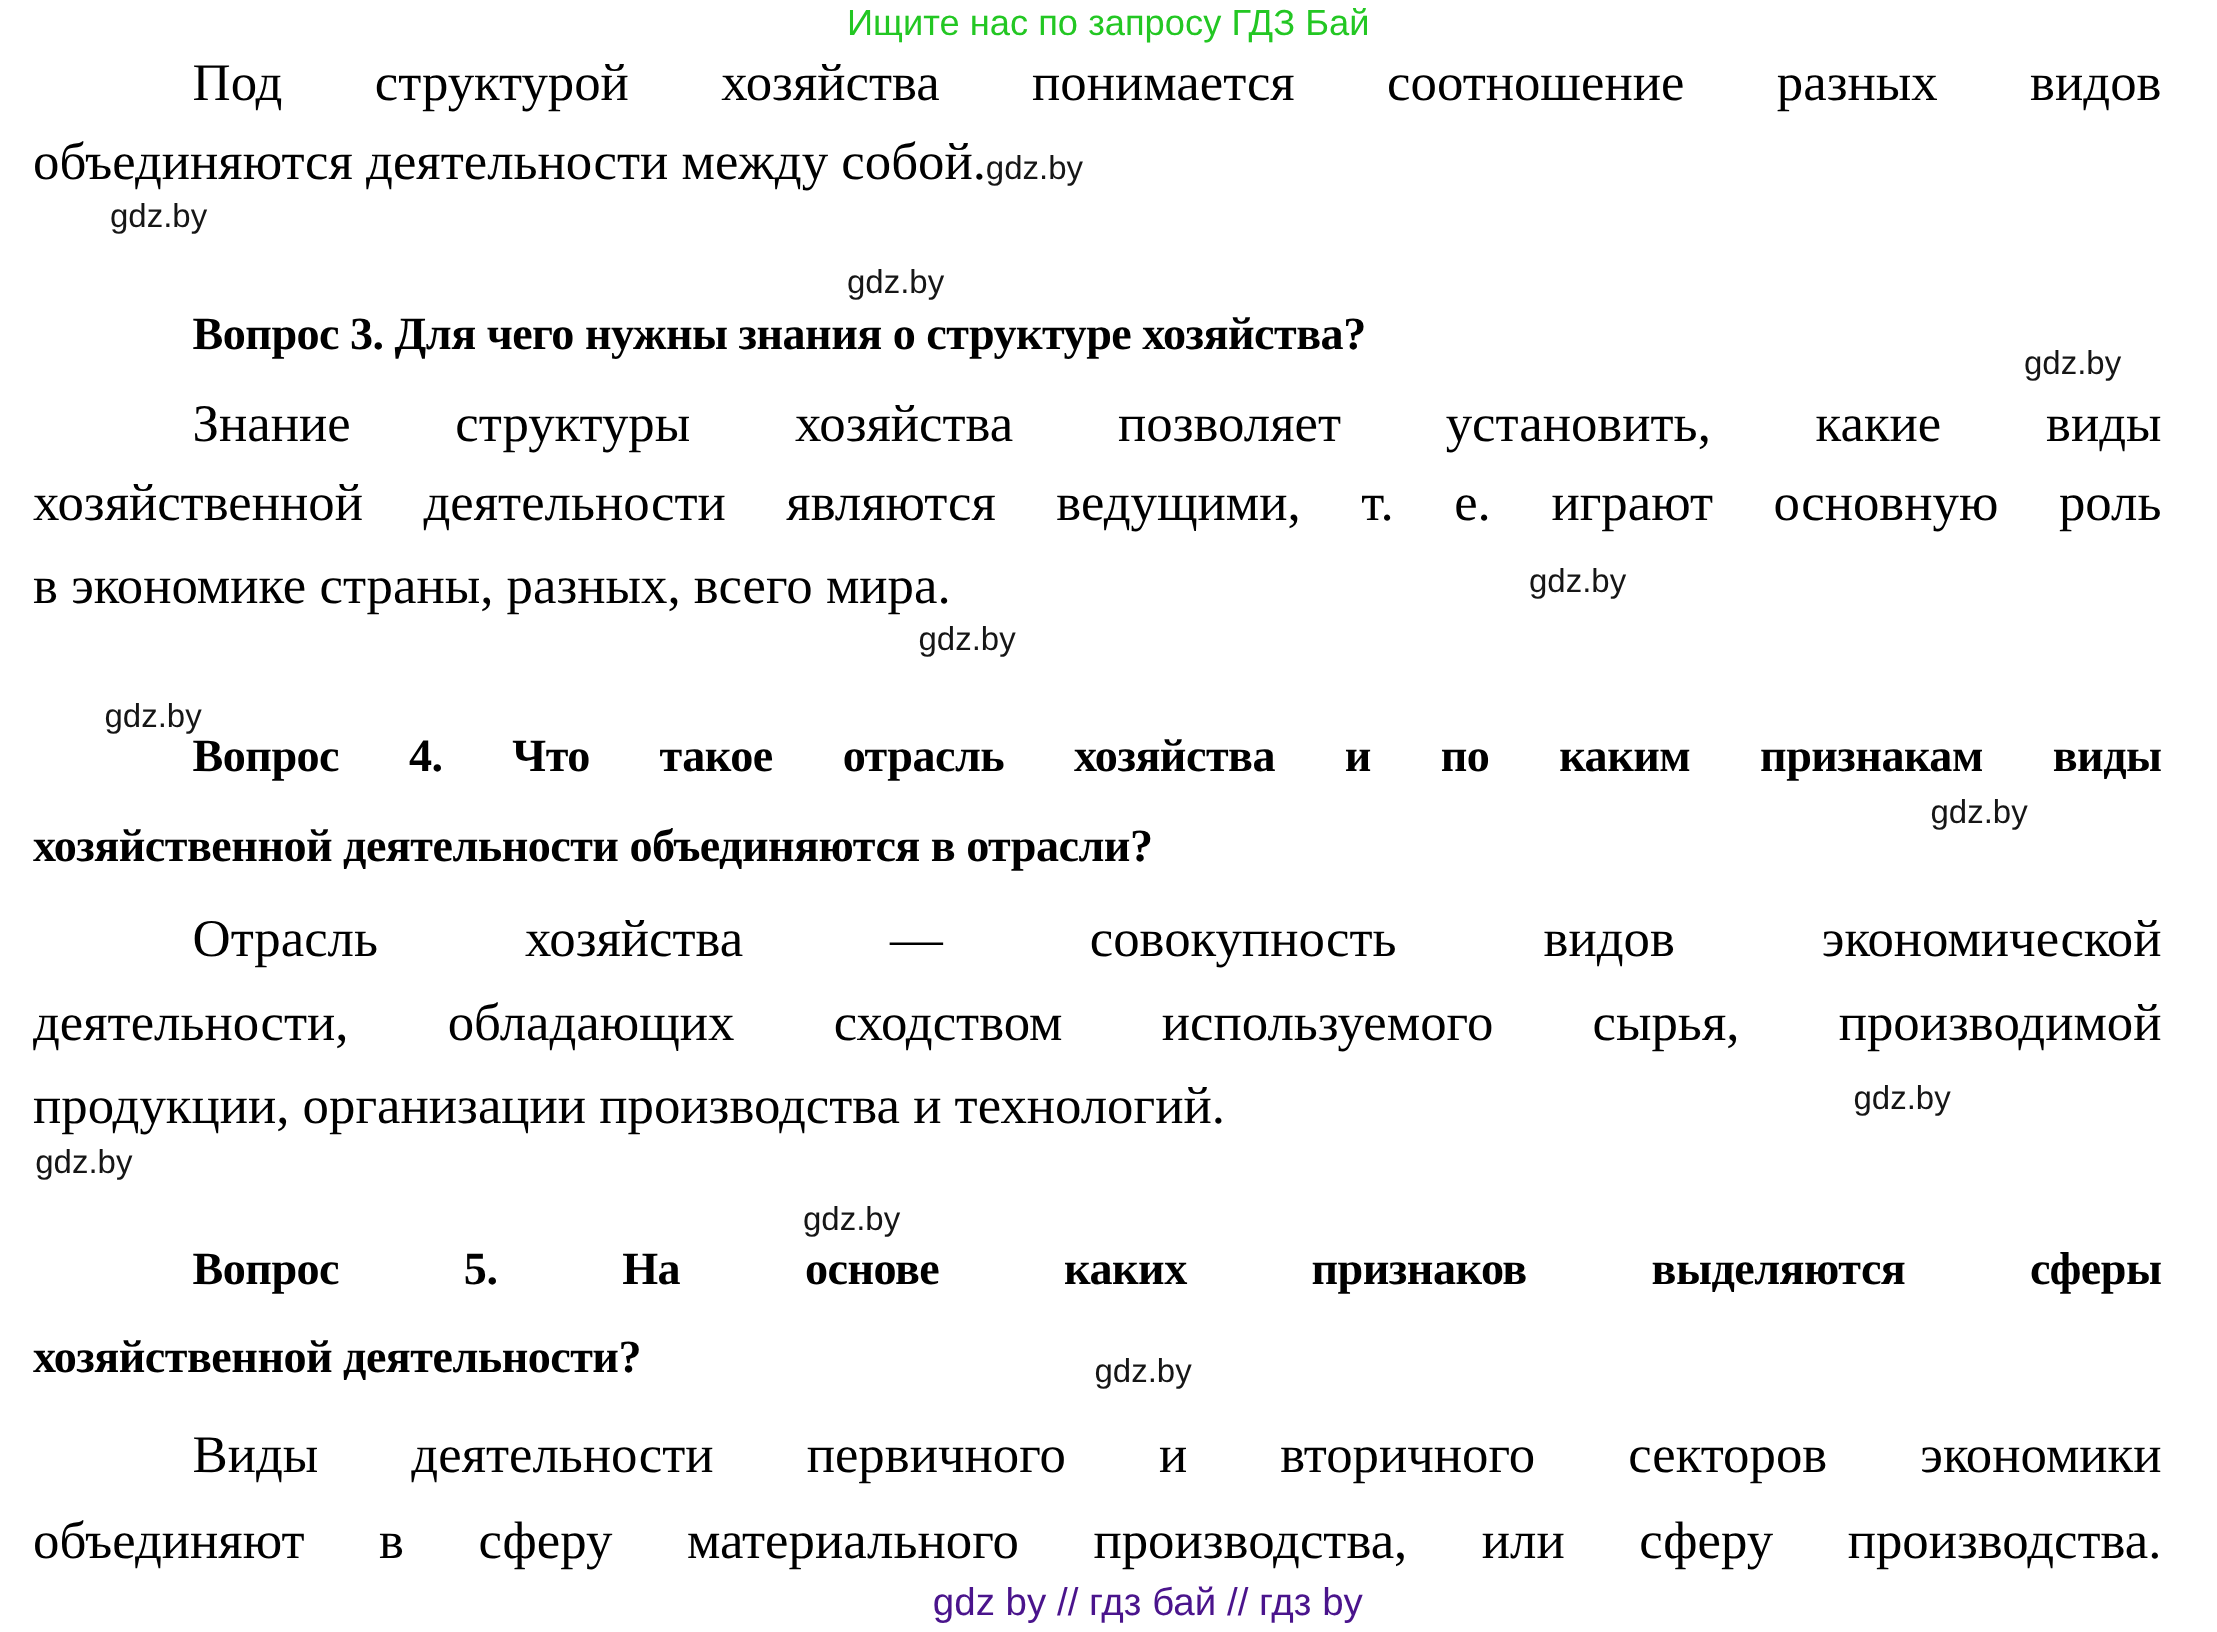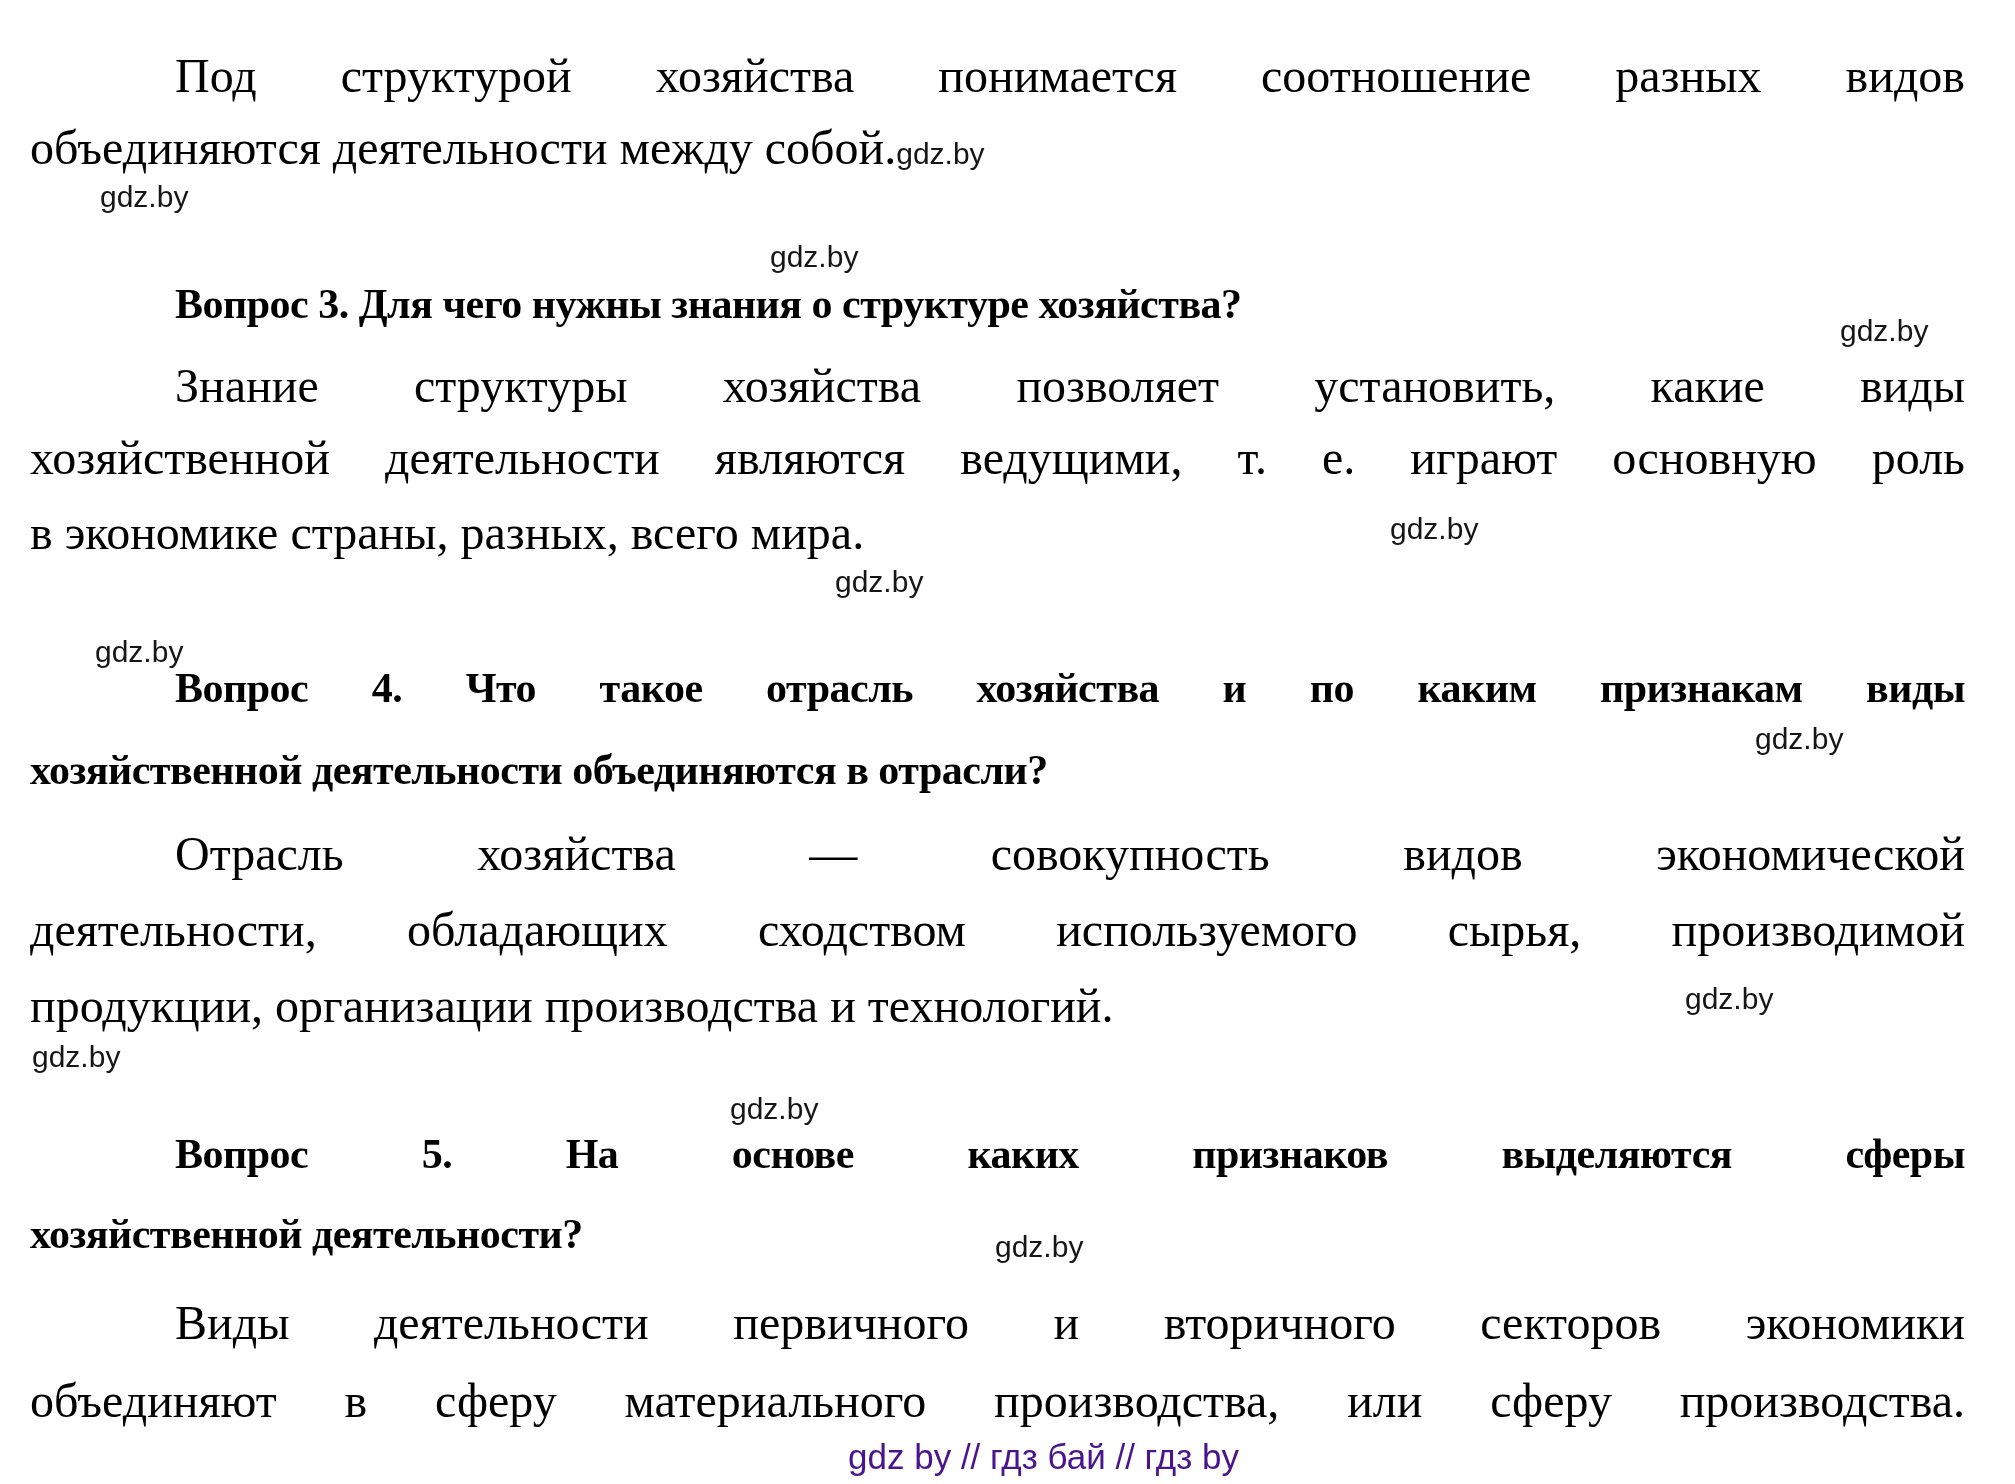--- a/index.html
+++ b/index.html
@@ -75,20 +75,21 @@
     font-weight: 400;
     color: #4a148c;
     margin-left: 36px;
   }
 </style>
 </head>
 <body>
 
 <div id="page">
 
+  <div class="banner">Ищите нас по запросу ГДЗ Бай</div>
 
   <div class="line indent justify" style="top:48px">Под структурой хозяйства понимается соотношение разных видов</div>
   <div class="line" style="top:120px"><span>объединяются деятельности между собой.</span><span class="wm-inline">gdz.by</span></div>
 
   <span class="wm" style="left:100px; top:180px">gdz.by</span>
   <span class="wm" style="left:770px; top:240px">gdz.by</span>
 
   <div class="line indent heading" style="top:280px">Вопрос 3. Для чего нужны знания о структуре хозяйства?</div>
   <span class="wm" style="left:1840px; top:314px">gdz.by</span>
 

